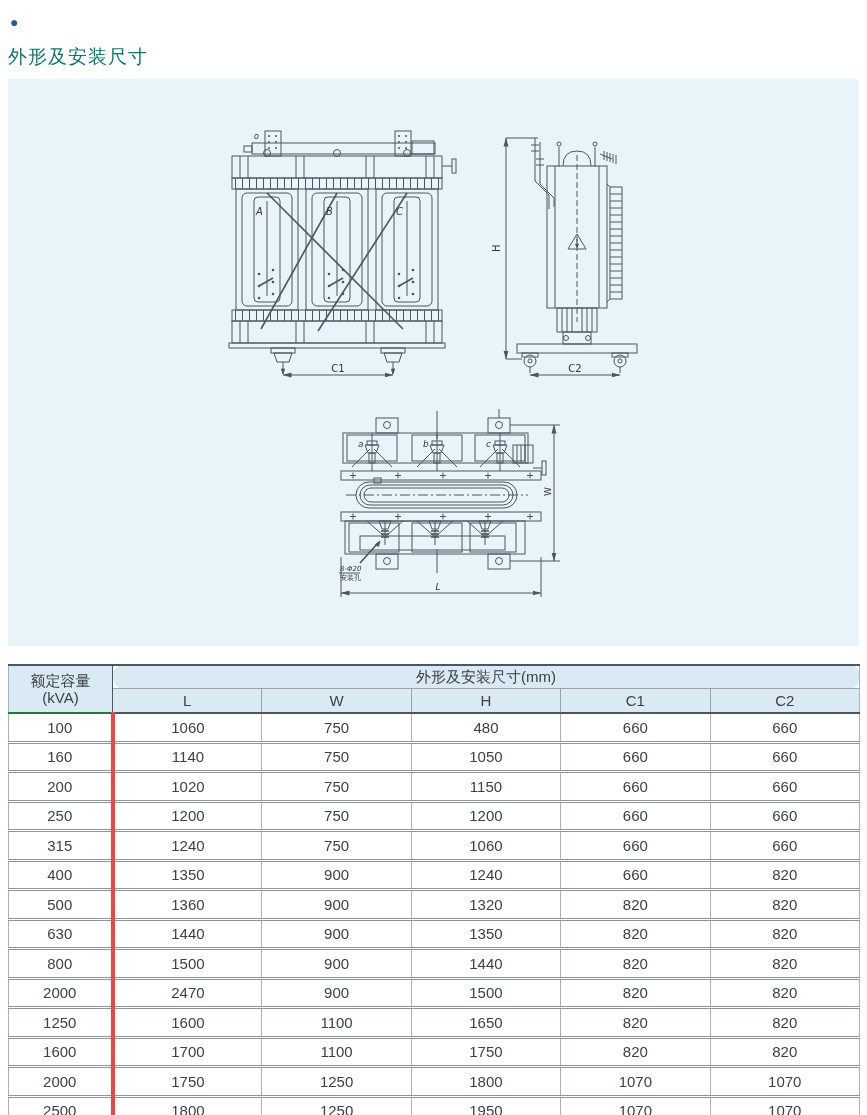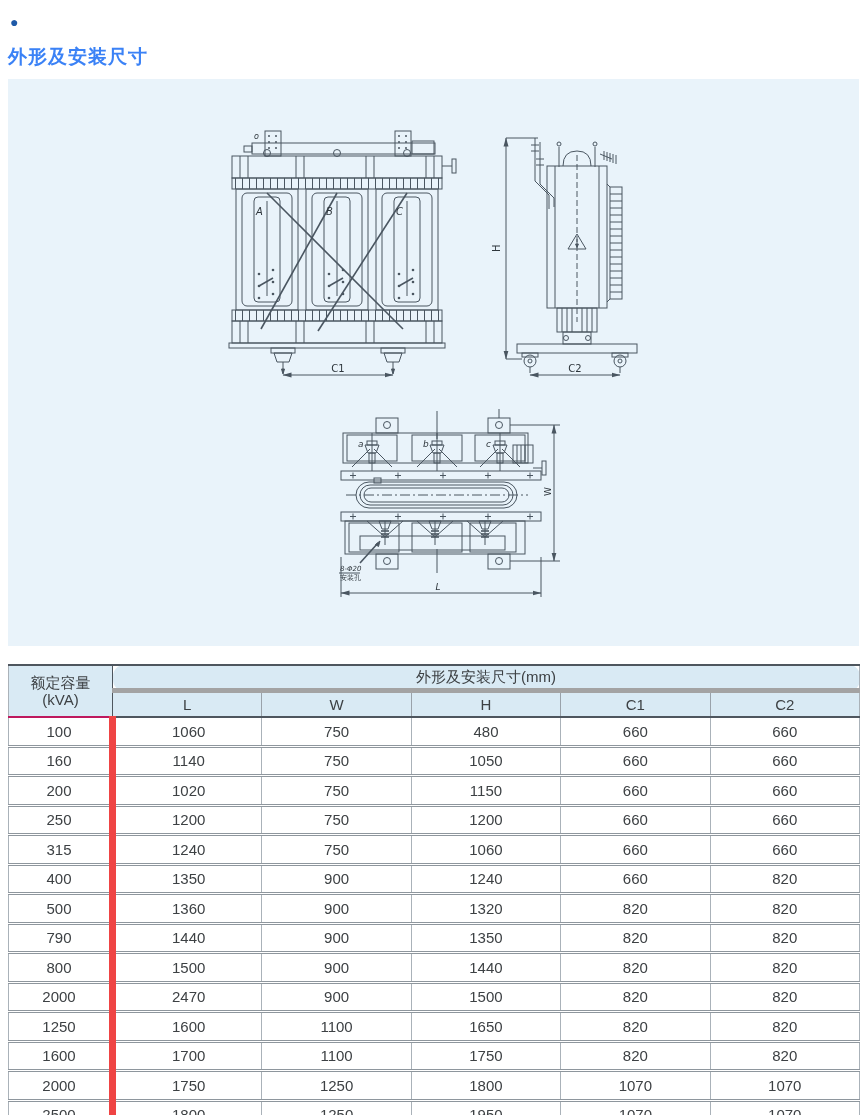--- a/index.html
+++ b/index.html
@@ -6,21 +6,21 @@
   body{
     width:867px;height:1115px;background:#ffffff;
     font-family:"Liberation Sans",sans-serif;color:#3d4144;position:relative;
   }
   .doc-title{
     padding:15px 0 0 10px;font-size:17px;font-weight:bold;color:#48494b;
     letter-spacing:.5px;display:flex;align-items:center;
   }
   .doc-title .bullet{color:#1f5aa8;font-size:14px;margin-right:3px;line-height:1;}
   .section-title{
-    margin:15px 0 9px 8px;font-size:19px;color:#3b82f6;font-weight:bold;
+    margin:15px 0 9px 8px;font-size:19px;color:#0f766e;font-weight:normal;
     letter-spacing:1px;
   }
   .drawing-panel{
     position:relative;margin-left:8px;width:851px;height:567px;background:#e9f3fa;
   }
   .drawing-panel svg{position:absolute;left:0;top:0;}
   g.draw{fill:none;stroke:#4a5661;stroke-width:1;}
   .dot{fill:#4a5661;stroke:none;}
   .lbl{fill:#2e363c;stroke:none;font-family:"DejaVu Sans",sans-serif;font-size:10px;}
   .lbl.it{font-style:italic;}
@@ -30,33 +30,33 @@
   .dashline{stroke-dasharray:6 3;}
   .dashdot{stroke-dasharray:10 3 2 3;}
 
   table.spec{
     margin:18px 0 0 8px;width:851px;border-collapse:collapse;table-layout:fixed;
     font-size:15px;color:#3d4144;
     border-top:2px solid #4e565e;border-left:1px solid #aab2b9;border-right:1px solid #aab2b9;
   }
   table.spec th{background:#d9eaf4;font-weight:normal;padding:0;}
   table.spec .kva-head{
-    border-right:1px solid #4e565e;border-bottom:2px solid #be185d;
+    border-right:1px solid #4e565e;border-bottom:2px solid #15803d;
     line-height:1.15;padding:3px 0;
   }
-  table.spec .group-head{border-bottom:5px solid #a3a3a3;height:22px;border-radius:11px;}
+  table.spec .group-head{border-bottom:1px solid #a3a3a3;height:22px;border-radius:11px;}
   table.spec .dim-head{
     border-bottom:2px solid #4e565e;border-left:1px solid #99a2aa;height:23px;
   }
   table.spec .dim-head:first-of-type{border-left:none;}
   table.spec td{
     text-align:center;height:26.5px;padding:0;
     border-bottom:3px double #8e969d;border-left:1px solid #aab2b9;
   }
-  table.spec td:first-child{border-left:none;border-right:7px solid #ef4444;margin-top:47px;}
+  table.spec td:first-child{border-left:none;border-right:4px solid #ef4444;margin-top:47px;}
 </style>
 </head>
 <body>
 
 <div class="doc-title">
   <span class="bullet">●</span>
 </div>
 
 <h2 class="section-title">外形及安装尺寸</h2>
 
@@ -472,21 +472,21 @@
       </tr>
       <tr>
         <td>500</td>
         <td>1360</td>
         <td>900</td>
         <td>1320</td>
         <td>820</td>
         <td>820</td>
       </tr>
       <tr>
-        <td>790</td>
+        <td>630</td>
         <td>1440</td>
         <td>900</td>
         <td>1350</td>
         <td>820</td>
         <td>820</td>
       </tr>
       <tr>
         <td>800</td>
         <td>1500</td>
         <td>900</td>

